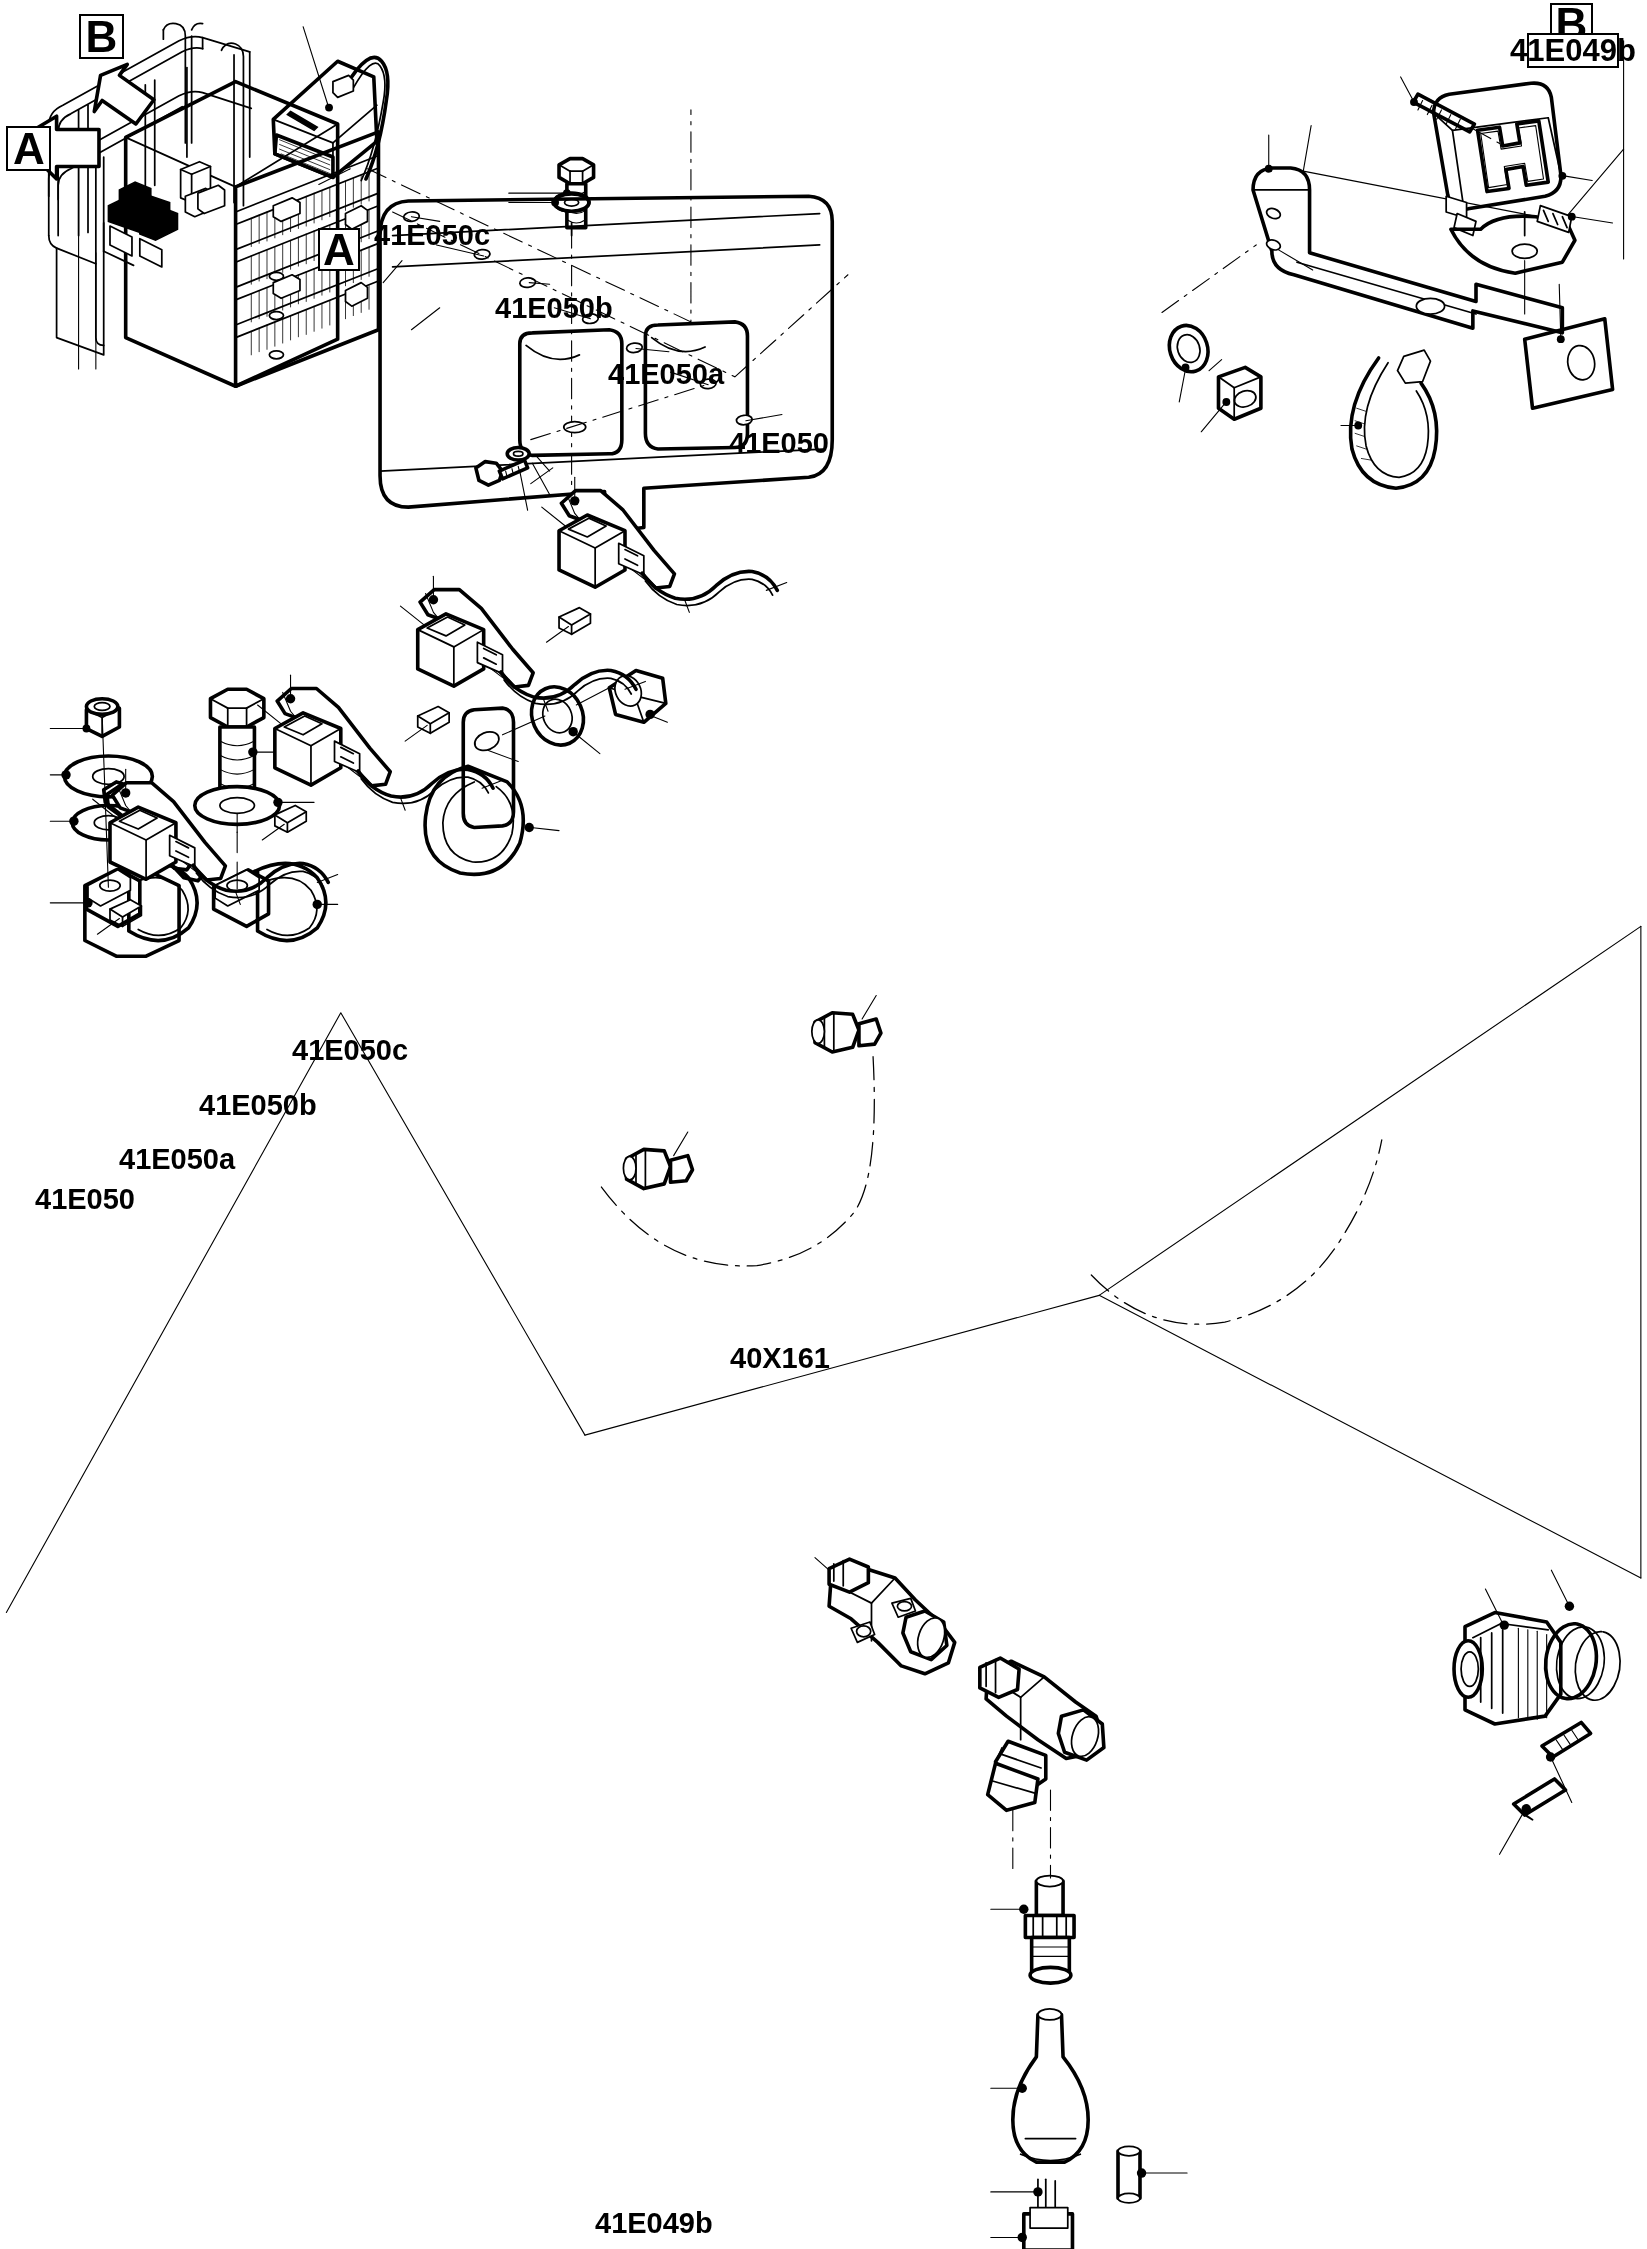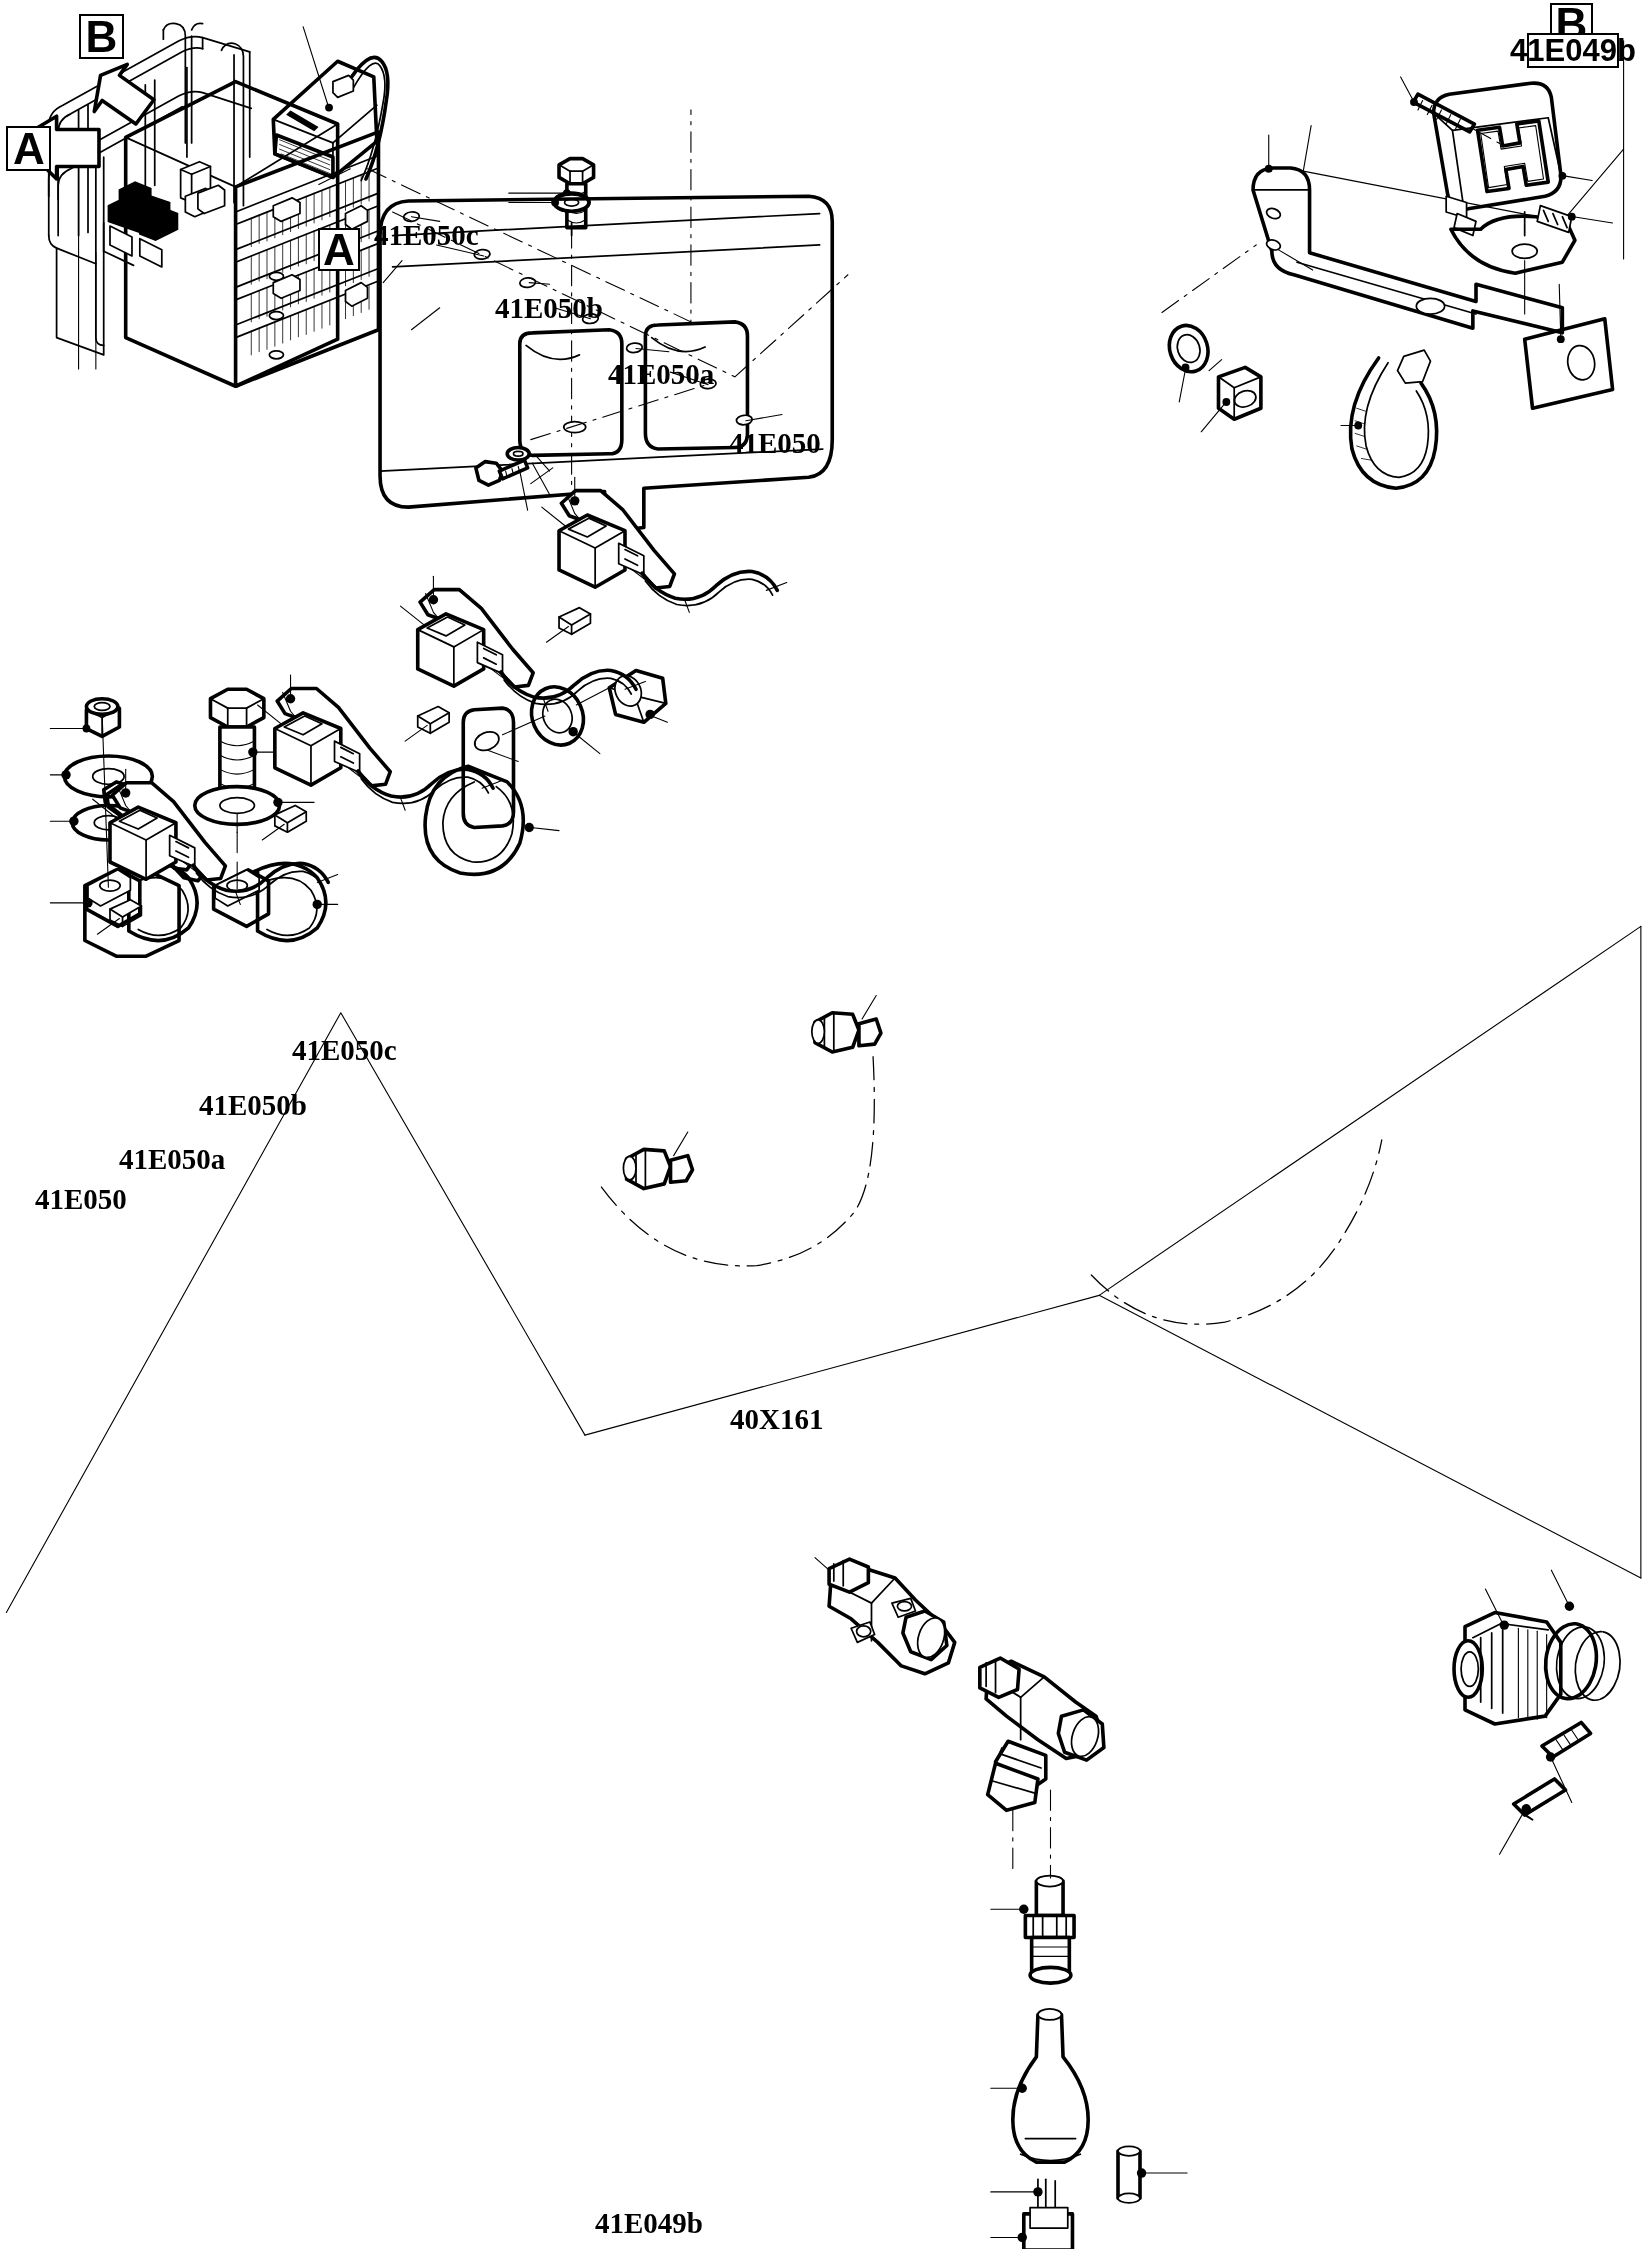--- a/index.html
+++ b/index.html
@@ -6,21 +6,21 @@
   body{font-family:"Liberation Sans", sans-serif;}
   #sheet{
     position:relative;
     width:1648px;height:2250px;
     background:#ffffff;
     overflow:hidden;
   }
   #art{position:absolute;left:0;top:0;width:1648px;height:2250px;}
   .lbl{
     position:absolute;
-    font-family:Liberation Serif, serif;
+    font-family:Liberation Sans, sans-serif;
     font-size:29px;
     font-weight:700;
     color:#000;
     white-space:nowrap;
     letter-spacing:0px;
     line-height:1;
   }
   .boxed{
     position:absolute;
     border:2.4px solid #000;
@@ -774,18 +774,18 @@
   <div class="lbl" style="left:729px;top:429px;">41E050</div>
 
   <div class="lbl" style="left: 292px; top: 1036px;">41E050c</div>
 
   <div class="lbl" style="left: 199px; top: 1091px;">41E050b</div>
 
   <div class="lbl" style="left: 119px; top: 1145px;">41E050a</div>
 
   <div class="lbl" style="left: 35px; top: 1185px;">41E050</div>
 
-  <div class="lbl" style="left: 730px; top: 1405px;">40X161</div>
+  <div class="lbl" style="left: 730px; top: 1344px;">40X161</div>
 
   <div class="lbl" style="left:595px;top:2209px;">41E049b</div>
 
 </div>
 
 
 </body></html>

